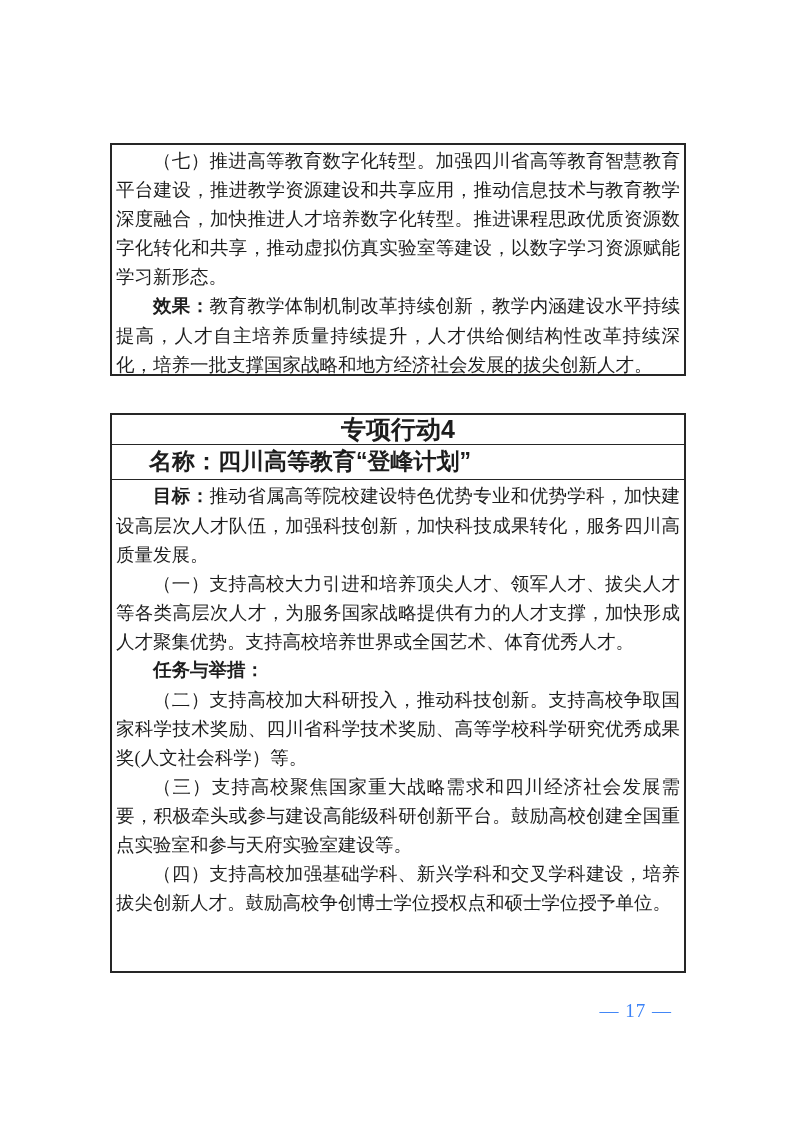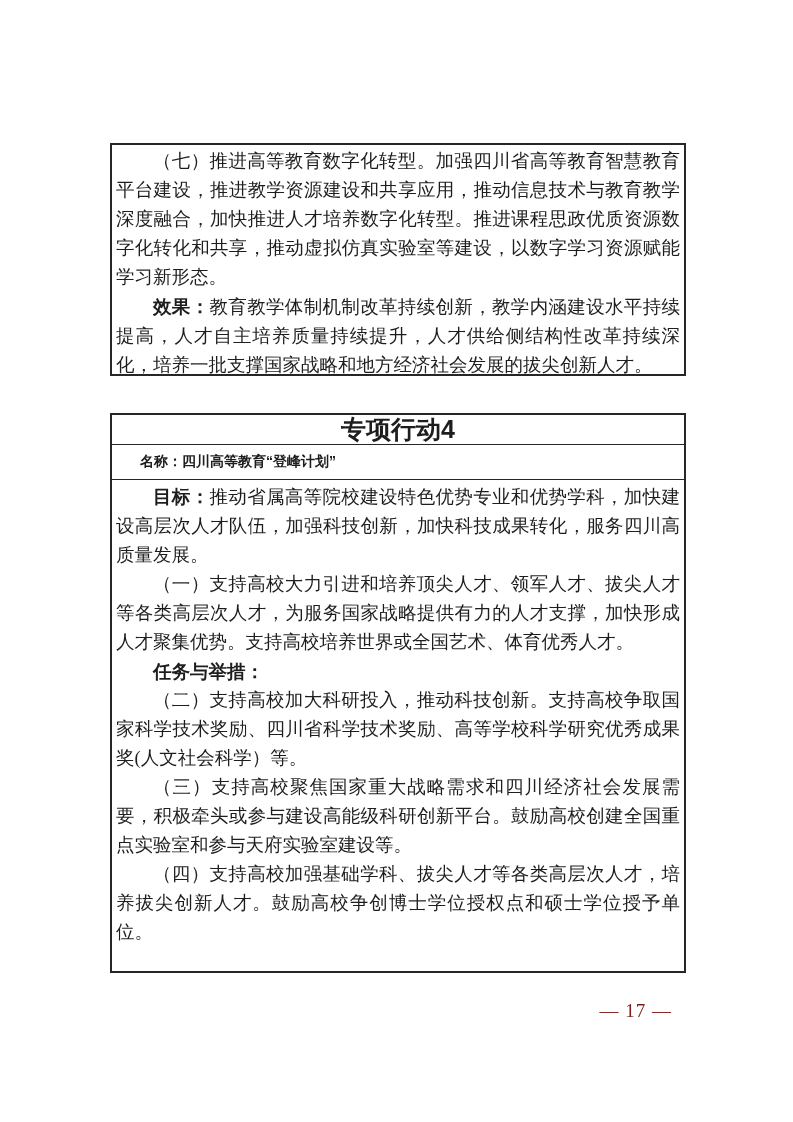--- a/index.html
+++ b/index.html
@@ -38,46 +38,46 @@
     line-height: 28px;
     text-align: center;
     border-bottom: 1.5px solid #262626;
     font-weight: bold;
     font-family: "Liberation Sans", "DejaVu Sans", sans-serif;
     font-size: 25px;
   }
   .row-name {
     flex: 0 0 34px;
     line-height: 33px;
-    padding-left: 28px;
+    padding-left: 37px;
     border-bottom: 1.5px solid #262626;
     font-weight: bold;
     font-family: "Liberation Sans", "DejaVu Sans", sans-serif;
-    font-size: 14px;
+    font-size: 23px;
     text-align: left;
   }
   .row-body {
     flex: 1 1 auto;
     padding: 2px 4px 0 4px;
   }
   .para {
     margin: 0;
     text-indent: 2em;
   }
   .hei {
     font-weight: bold;
-    font-family: Liberation Sans, sans-serif;
+    font-family: Liberation Mono, monospace;
   }
   .page-number {
     position: absolute;
     top: 1000px;
     right: 121px;
     font-size: 19px;
     line-height: 22px;
-    color: #7f1d1d;
+    color: #3b82f6;
     letter-spacing: 1px;
   }
 </style>
 </head>
 <body>
 
 <div class="page">
 
   <section class="box box1">
     <p class="para"><span>（七）推进高等教育数字化转型。加强四川省高等教育智慧教育平台建设，推进教学资源建设和共享应用，推动信息技术与教育教学深度融合，加快推进人才培养数字化转型。推进课程思政优质资源数字化转化和共享，推动虚拟仿真实验室等建设，以数字学习资源赋能学习新形态。</span></p>
@@ -90,19 +90,19 @@
     </div>
     <div class="row-name">
       <span>名称：</span><span>四川高等教育“登峰计划”</span>
     </div>
     <div class="row-body">
       <p class="para"><span class="hei">目标：</span><span>推动省属高等院校建设特色优势专业和优势学科，加快建设高层次人才队伍，加强科技创新，加快科技成果转化，服务四川高质量发展。</span></p>
       <p class="para">（一）支持高校大力引进和培养顶尖人才、领军人才、拔尖人才等各类高层次人才，为服务国家战略提供有力的人才支撑，加快形成人才聚集优势。支持高校培养世界或全国艺术、体育优秀人才。</p>
       <p class="para hei">任务与举措：</p>
       <p class="para">（二）支持高校加大科研投入，推动科技创新。支持高校争取国家科学技术奖励、四川省科学技术奖励、高等学校科学研究优秀成果奖(人文社会科学）等。</p>
       <p class="para">（三）支持高校聚焦国家重大战略需求和四川经济社会发展需要，积极牵头或参与建设高能级科研创新平台。鼓励高校创建全国重点实验室和参与天府实验室建设等。</p>
-      <p class="para">（四）支持高校加强基础学科、拔尖人才等各类高层次人才，培养拔尖创新人才。鼓励高校争创博士学位授权点和硕士学位授予单位。</p>
+      <p class="para">（四）支持高校加强基础学科、新兴学科和交叉学科建设，培养拔尖创新人才。鼓励高校争创博士学位授权点和硕士学位授予单位。</p>
     </div>
   </section>
 
   <div class="page-number">— 17 —</div>
 
 </div>
 
 </body></html>

